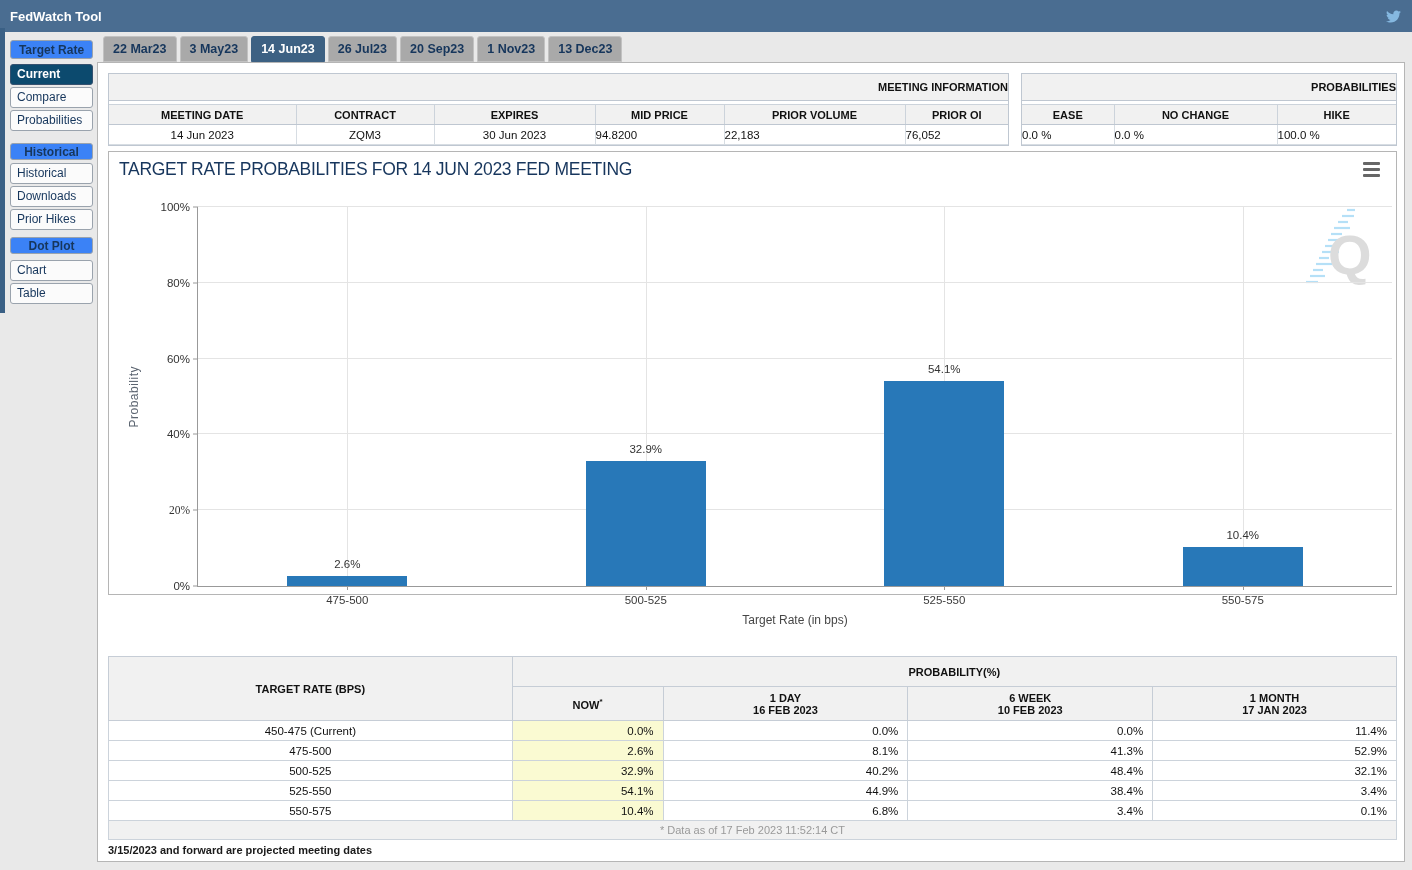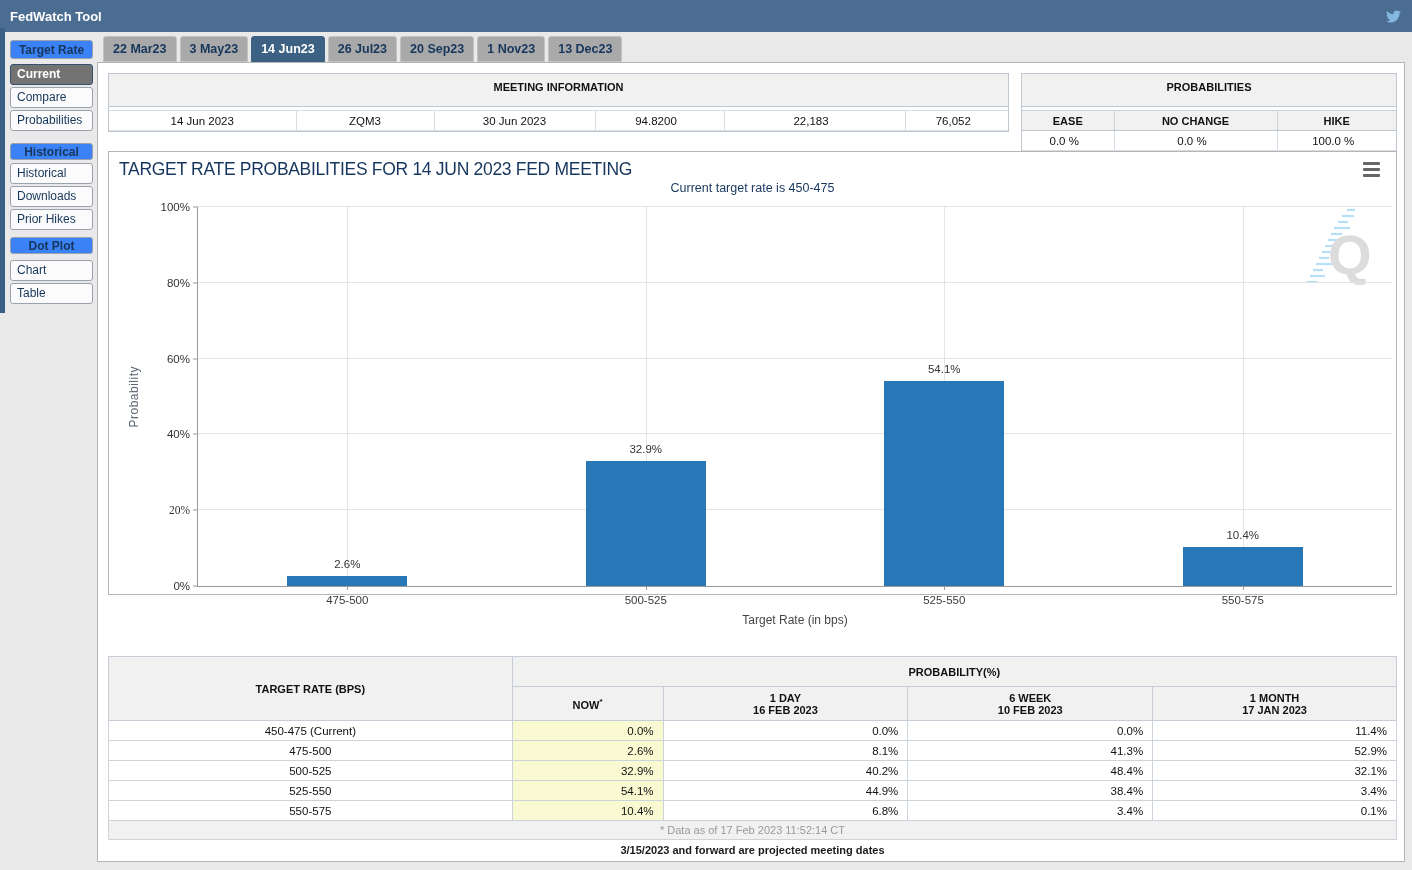--- a/index.html
+++ b/index.html
@@ -13,45 +13,45 @@
   .appbar svg { display:block; }
 
   .bluestrip { position:absolute; left:0; top:28px; width:5px; height:285px; background:#3a6085; }
 
   
   .side-btn { position:absolute; left:10px; width:83px; border:1px solid #9aa3ad; border-radius:3px;
               font-size:12px; color:#16365c; background:#fbfbfb; line-height:19px; height:21px;
               padding-left:6px; cursor:pointer; }
   .side-hdr { position:absolute; left:10px; width:83px; border:1px solid #9aa3ad; border-radius:3px;
               background:#3b82f6; color:#16365c; font-size:12px; font-weight:bold; text-align:center; }
-  .side-btn.sel { background:#737373; color:#fff; font-weight:bold; border-color:#35516f; }
+  .side-btn.sel { background:#0c4a6e; color:#fff; font-weight:bold; border-color:#35516f; }
 
   
   .tabs { position:absolute; left:103px; top:36px; display:flex; gap:3px; }
   .tab { height:26px; line-height:25px; padding:0 9px; background:#a9a9a9; border:1px solid #c2c2c2;
          border-radius:3px 3px 0 0; font-size:12.5px; font-weight:bold; color:#16365c; cursor:pointer; }
   .tab.sel { background:#3d6183; color:#fff; border-color:#3d6183; }
 
   
   .main { position:absolute; left:97px; top:62px; width:1308px; height:800px; background:#fff;
           border:1px solid #b5b5b5; }
 
   
   .infobox { position:absolute; border:1px solid #bfc7d1; background:#fff; }
-  .infobox .boxtitle { height:33px; line-height:27px; background:#f1f1f1; text-align:center;
+  .infobox .boxtitle { height:27px; line-height:27px; background:#f1f1f1; text-align:right;
                        font-size:11px; font-weight:bold; color:#111; border-bottom:1px solid #bfc7d1; }
   .infobox .gap { height:3px; background:#fff; }
   .infobox table { width:100%; border-collapse:collapse; table-layout:fixed; }
   .infobox th { background:#f1f1f1; font-size:11px; font-weight:bold; color:#111; height:20px;
                 border:1px solid #ccd3db; border-bottom:1px solid #bfc7d1; }
   .infobox td { font-size:11.5px; color:#111; height:20px; border:1px solid #d7dde3; background:#fff; }
   .infobox th:first-child, .infobox td:first-child { border-left:none; }
   .infobox th:last-child, .infobox td:last-child { border-right:none; }
   .infobox td { text-align:center; }
-  .infobox td.r { text-align:center; padding-right:7px; }
+  .infobox td.r { text-align:left; padding-right:7px; }
 
   
   .chartpanel { position:absolute; left:10px; top:88px; width:1289px; height:444px;
                 border:1px solid #b5b5b5; background:#fff; }
   .chart-title { position:absolute; left:10px; top:7px; font-size:17.5px; letter-spacing:-0.3px;
                  color:#17365d; }
   .chart-sub { position:absolute; left:0; top:29px; width:100%; text-align:center; font-size:12.5px;
                color:#17365d; }
   .burger { position:absolute; right:16px; top:10px; width:17px; cursor:pointer; }
   .burger i { display:block; height:3px; background:#666; border-radius:1px; margin-bottom:3px; }
@@ -76,21 +76,21 @@
   .probtable th { background:#f1f1f1; border:1px solid #c6cdd6; font-size:11px; color:#111; }
   .probtable td { border:1px solid #ccd3db; font-size:11.5px; color:#111; height:20px; background:#fff; }
   .probtable .grp { height:30px; }
   .probtable .sub { height:34px; }
   .probtable td.lbl { text-align:center; }
   .probtable td.r { text-align:right; padding-right:9px; }
   .probtable td.now { background:#fafad2; }
   .probtable td.foot { background:#f1f1f1; color:#9a9a9a; font-size:11px; text-align:center; height:19px; }
   .probtable sup { font-size:8px; }
 
-  .projected { position:absolute; left:10px; top:781px; width:1289px; text-align:center;
+  .projected { position:absolute; left:10px; top:781px; width:1289px; 
                font-size:11px; font-weight:bold; color:#1a1a1a; }
 </style>
 </head>
 <body>
 
 <div id="stage">
 
   <div class="appbar">
     <span class="title">FedWatch Tool</span>
     <span>
@@ -131,20 +131,28 @@
       <div class="gap"></div>
       <table>
         <colgroup>
             <col style="width:187px">
             <col style="width:138px">
             <col style="width:161px">
             <col style="width:129px">
             <col style="width:181px">
           </colgroup>
         <tbody>
+            <tr>
+          <th>MEETING DATE</th>
+          <th>CONTRACT</th>
+          <th>EXPIRES</th>
+          <th>MID PRICE</th>
+          <th>PRIOR VOLUME</th>
+          <th>PRIOR OI</th>
+        </tr>
         <tr>
           <td>14 Jun 2023</td>
           <td>ZQM3</td>
           <td>30 Jun 2023</td>
           <td class="r">94.8200</td>
           <td class="r">22,183</td>
           <td class="r">76,052</td>
         </tr>
       </tbody>
         </table>
@@ -173,21 +181,20 @@
         </table>
     </div>
 
     <div class="chartpanel">
       <div class="chart-title">TARGET RATE PROBABILITIES FOR 14 JUN 2023 FED MEETING</div>
       <div class="burger">
           <i></i>
           <i></i>
           <i></i>
         </div>
-      <div class="chart-sub">Current target rate is 450-475</div>
       <div class="ylabel">
           <span>Probability</span>
         </div>
       <div class="watermark">
         <svg width="80" height="88" viewBox="0 0 80 88">
           <g stroke="#b5e0f7" stroke-width="2.2">
             <line x1="8" y1="78" x2="20" y2="78"></line>
               <line x1="12" y1="72" x2="27" y2="72"></line>
             <line x1="15" y1="66" x2="25" y2="66"></line>
               <line x1="18" y1="60" x2="34" y2="60"></line>

